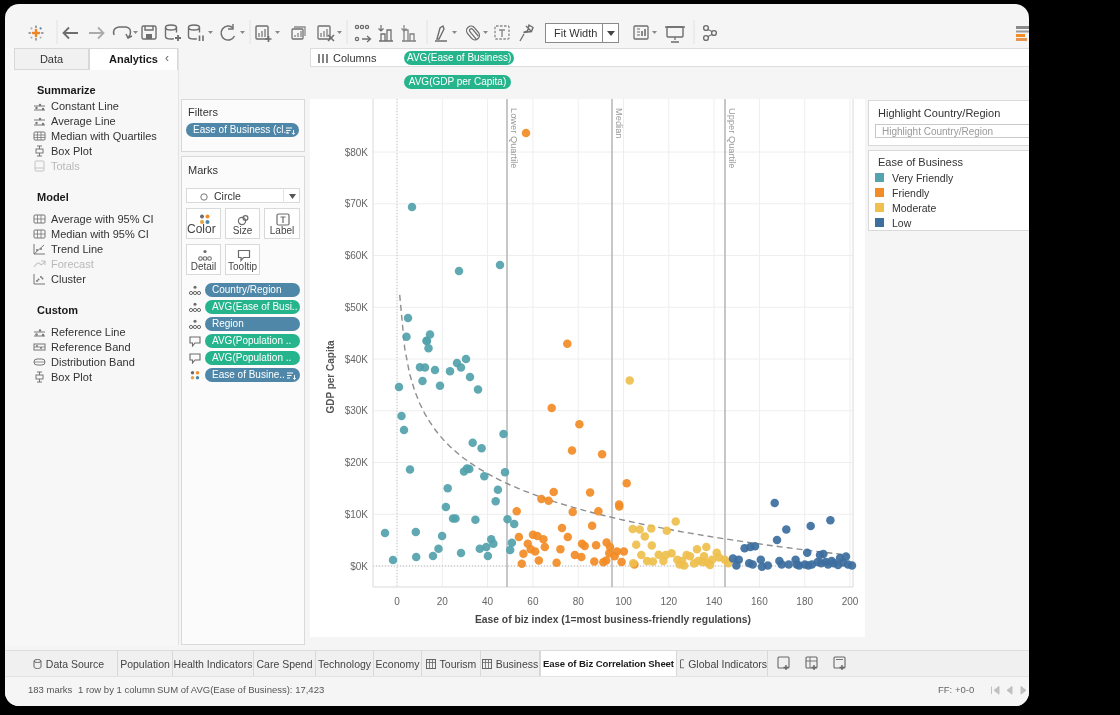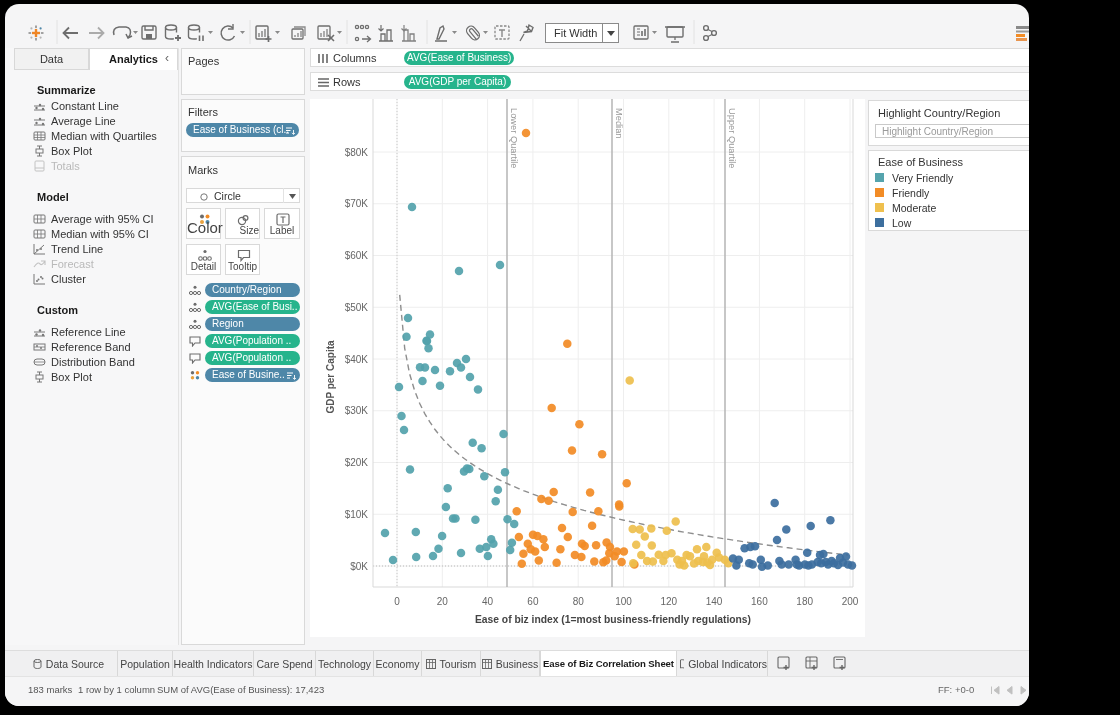--- a/index.html
+++ b/index.html
@@ -253,23 +253,20 @@
           <rect x="1" y="3" width="11" height="6" rx="3" stroke="#777" fill="none"></rect>
           <path d="M1 6 h11" stroke="#777" stroke-width="0.8"></path>
         </svg>
         <div class="sideitem" style="top:371px;color:#333">Box Plot</div>
         <svg class="abs" style="left:19px;top:371px" width="13" height="12">
           <path d="M6.5 1 v10 M4 1 h5 M4 11 h5" stroke="#777" stroke-width="1" fill="none"></path>
           <rect x="3" y="4" width="7" height="4" fill="#f7f7f8" stroke="#777"></rect>
         </svg>
       </div>
 
-<div class="card" style="left:181px;top:48px;width:124px;height:47px">
-        <div style="font-size:11px;color:#333;padding:6px 0 0 6px">Pages</div>
-      </div>
 <div class="card" style="left:181px;top:99px;width:124px;height:53px">
         <div style="font-size:11px;color:#333;padding:6px 0 0 6px">Filters</div>
       </div>
 <div class="pill blue" style="left:186px;top:123px;width:113px;">Ease of Business (cl..<svg style="position:absolute;right:4px;top:3.5px" width="9" height="8">
           <path d="M0 1 h6 M0 3.5 h4.5 M0 6 h3" stroke="#fff" stroke-width="1.1" fill="none"></path>
           <path d="M7.5 3 v4 M6 5.8 l1.5 1.7 l1.5 -1.7" stroke="#fff" stroke-width="0.9" fill="none"></path>
         </svg></div>
 <div class="card" style="left:181px;top:156px;width:124px;height:489px">
         <div style="font-size:11px;color:#333;padding:7px 0 0 6px">Marks</div>
       </div>
@@ -283,28 +280,28 @@
           </svg></span>
  <span style="position:absolute;right:15px;top:-1px;height:15px;border-left:1px solid #e3e3e3"></span>
 </div>
 <div class="abs" style="left:186px;top:208px;width:35px;height:31px;background:#fff;border:1px solid #d9d9d9">
         <svg class="abs" style="left:10.5px;top:4px" width="14" height="13">
           <circle cx="4" cy="3.5" r="2" fill="#6c6c6c"></circle>
           <circle cx="9.5" cy="3.5" r="2" fill="#f28c26"></circle>
           <circle cx="4" cy="9" r="2" fill="#e8a23f"></circle>
           <circle cx="9.5" cy="9" r="2" fill="#4e87a8"></circle>
         </svg>
-        <div style="position:absolute;bottom:2px;width:100%;text-align:right;font-size:15px;color:#444">Color</div>
+        <div style="position:absolute;bottom:2px;width:100%;text-align:left;font-size:12px;color:#444">Color</div>
       </div>
       <div class="abs" style="left:225px;top:208px;width:35px;height:31px;background:#fff;border:1px solid #d9d9d9">
         <svg class="abs" style="left:10.5px;top:4px" width="14" height="13">
           <circle cx="5" cy="8" r="3.6" stroke="#6c6c6c" fill="none" stroke-width="1.2"></circle>
           <circle cx="8.5" cy="5" r="2.4" stroke="#6c6c6c" fill="none" stroke-width="1.2"></circle>
         </svg>
-        <div style="position:absolute;bottom:2px;width:100%;text-align:right;font-size:10px;color:#444">Size</div>
+        <div style="position:absolute;bottom:2px;width:100%;text-align:center;font-size:10px;color:#444">Size</div>
       </div>
       <div class="abs" style="left:264px;top:208px;width:36px;height:31px;background:#fff;border:1px solid #d9d9d9">
         <svg class="abs" style="left:11.0px;top:4px" width="14" height="13">
           <rect x="1" y="1" width="12" height="11" rx="1.5" stroke="#6c6c6c" fill="none" stroke-width="1.2"></rect>
           <path d="M4.5 4 h5 M7 4 v6" stroke="#6c6c6c" stroke-width="1.2"></path>
         </svg>
         <div style="position:absolute;bottom:2px;width:100%;text-align:center;font-size:10px;color:#444">Label</div>
       </div>
       <div class="abs" style="left:186px;top:244px;width:35px;height:31px;background:#fff;border:1px solid #d9d9d9">
         <svg class="abs" style="left:10.5px;top:4px" width="14" height="13">
@@ -361,26 +358,20 @@
           <path d="M7.5 3 v4 M6 5.8 l1.5 1.7 l1.5 -1.7" stroke="#fff" stroke-width="0.9" fill="none"></path>
         </svg></div>
 
 <div class="abs" style="left:310px;top:48px;width:777px;height:19px;background:#fff;border:1px solid #dcdcdc">
  <svg class="abs" style="left:6px;top:4px" width="13" height="11">
           <path d="M2 1 v9 M6 1 v9 M10 1 v9" stroke="#666" stroke-width="1.6"></path>
         </svg>
  <span style="position:absolute;left:22px;top:3px;font-size:11px;color:#333">Columns</span>
 </div>
 <div class="pill green" style="left:404px;top:51px;width:110px;text-align:center;padding:0 3px">AVG(Ease of Business)</div>
-<div class="abs" style="left:310px;top:72px;width:777px;height:19px;background:#fff;border:1px solid #dcdcdc">
- <svg class="abs" style="left:6px;top:4px" width="13" height="11">
-          <path d="M1 2 h11 M1 5.5 h11 M1 9 h11" stroke="#666" stroke-width="1.6"></path>
-        </svg>
- <span style="position:absolute;left:22px;top:3px;font-size:11px;color:#333">Rows</span>
-</div>
 <div class="pill green" style="left:404px;top:75px;width:107px;text-align:center;padding:0 3px">AVG(GDP per Capita)</div>
 <svg id="chart" style="position:absolute;left:310px;top:99px" width="555" height="538" font-family="Liberation Sans, sans-serif">
 <rect x="0" y="0" width="555" height="538" fill="#ffffff"></rect>
 <line x1="87.0" y1="0" x2="87.0" y2="488" stroke="#eeeeee" stroke-width="1"></line>
 <line x1="132.3" y1="0" x2="132.3" y2="488" stroke="#eeeeee" stroke-width="1"></line>
 <line x1="177.6" y1="0" x2="177.6" y2="488" stroke="#eeeeee" stroke-width="1"></line>
 <line x1="222.9" y1="0" x2="222.9" y2="488" stroke="#eeeeee" stroke-width="1"></line>
 <line x1="268.2" y1="0" x2="268.2" y2="488" stroke="#eeeeee" stroke-width="1"></line>
 <line x1="313.5" y1="0" x2="313.5" y2="488" stroke="#eeeeee" stroke-width="1"></line>
 <line x1="358.8" y1="0" x2="358.8" y2="488" stroke="#eeeeee" stroke-width="1"></line>

